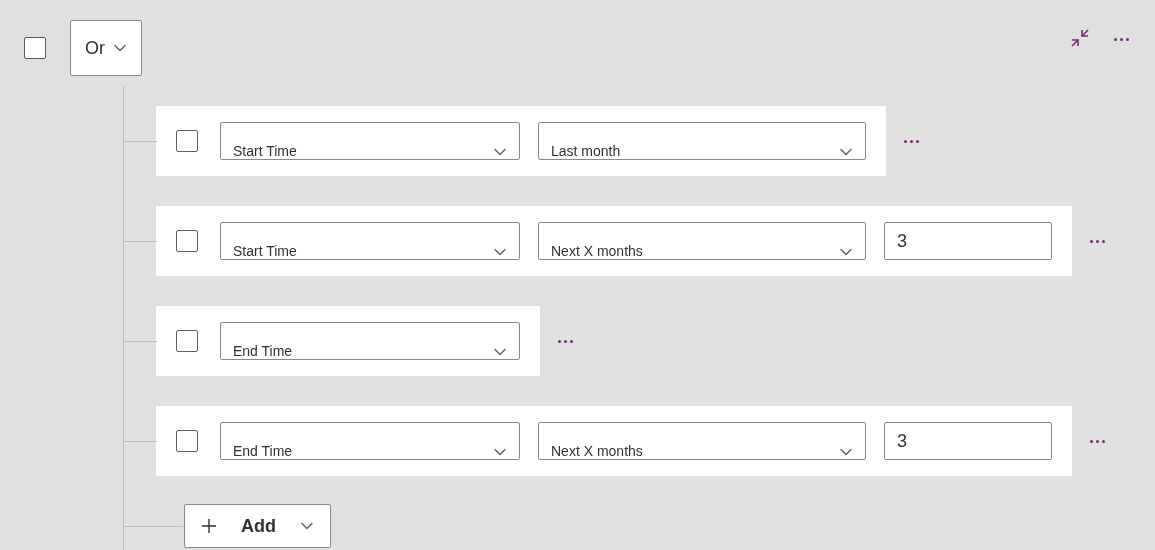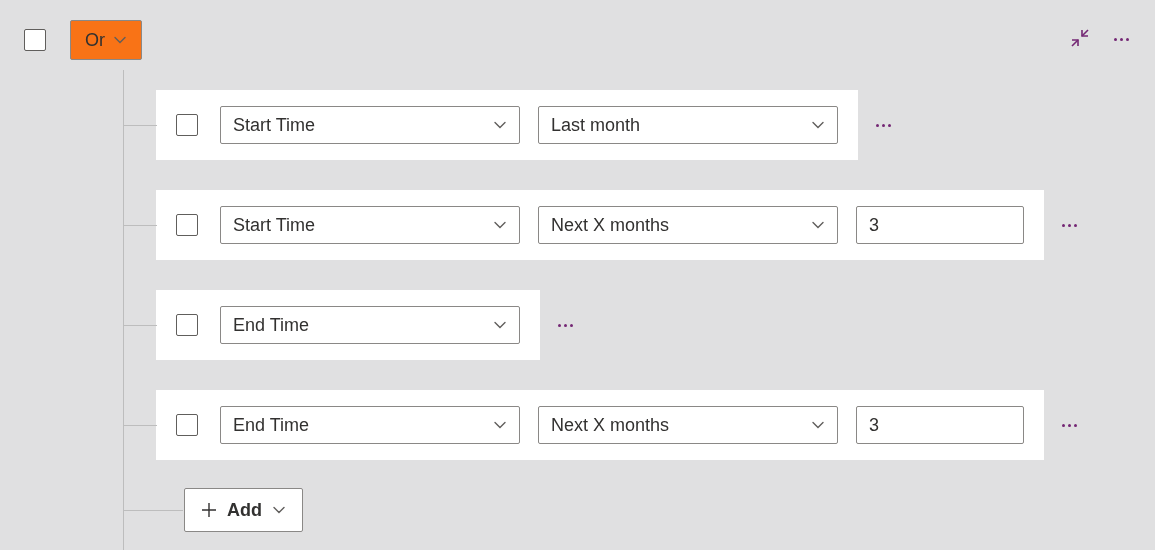--- a/index.html
+++ b/index.html
@@ -29,25 +29,25 @@
   }
   .top-row {
     display: flex;
     align-items: center;
     gap: 24px;
   }
   .or-pill {
     display: inline-flex;
     align-items: center;
     gap: 8px;
-    height: 40px;
+    height: 56px;
     padding: 0 14px;
     border: 1px solid #8a8886;
     border-radius: 2px;
-    background: #f97316;
+    background: #ffffff;
     font-size: 18px;
   }
   .chev-down {
     width: 14px; height: 14px;
   }
   .chev-down svg, .collapse-icon svg, .more-icon svg, .plus-icon svg { display:block; }
   .header-actions {
     position: absolute;
     right: 26px;
     top: 28px;
@@ -96,33 +96,33 @@
     background:#fff;
     display:flex;
     align-items:center;
     gap:18px;
     padding: 16px 20px 16px 20px;
     margin-left: 56px;
   }
   .card .checkbox { margin-right: 4px;}
   .dropdown {
     display:flex;
-    align-items:center;
+    align-items:flex-end;
     justify-content:space-between;
     border:1px solid #8a8886;
     border-radius:2px;
     background:#fff;
     height:38px;
     padding: 0 12px;
-    font-size:18px;
+    font-size:14px;
     color:#323130;
     flex-shrink:0;
   }
   .dropdown.field { width: 300px; }
-  .dropdown.operator { width: 300px; }
+  .dropdown.operator { width: 328px; }
   .dropdown.focused { border:2px solid #742774; padding:0 11px; }
   .text-input {
     border:1px solid #8a8886;
     border-radius:2px;
     background:#fff;
     height:38px;
     padding:0 12px;
     font-size:18px;
     width:168px;
     display:flex; align-items:center;
@@ -141,21 +141,21 @@
   .add-branch-h {
     position:absolute;
     left:-33px;
     top:50%;
     border-top:1px solid #bdbdbd;
     width:60px;
   }
   .add-btn {
     display:inline-flex;
     align-items:center;
-    gap:10px;
+    gap:24px;
     height:44px;
     border:1px solid #8a8886;
     border-radius:2px;
     background:#fff;
     padding:0 16px;
     font-size:18px;
     font-weight:600;
     margin-left: 28px;
   }
   .cursor-caret {

